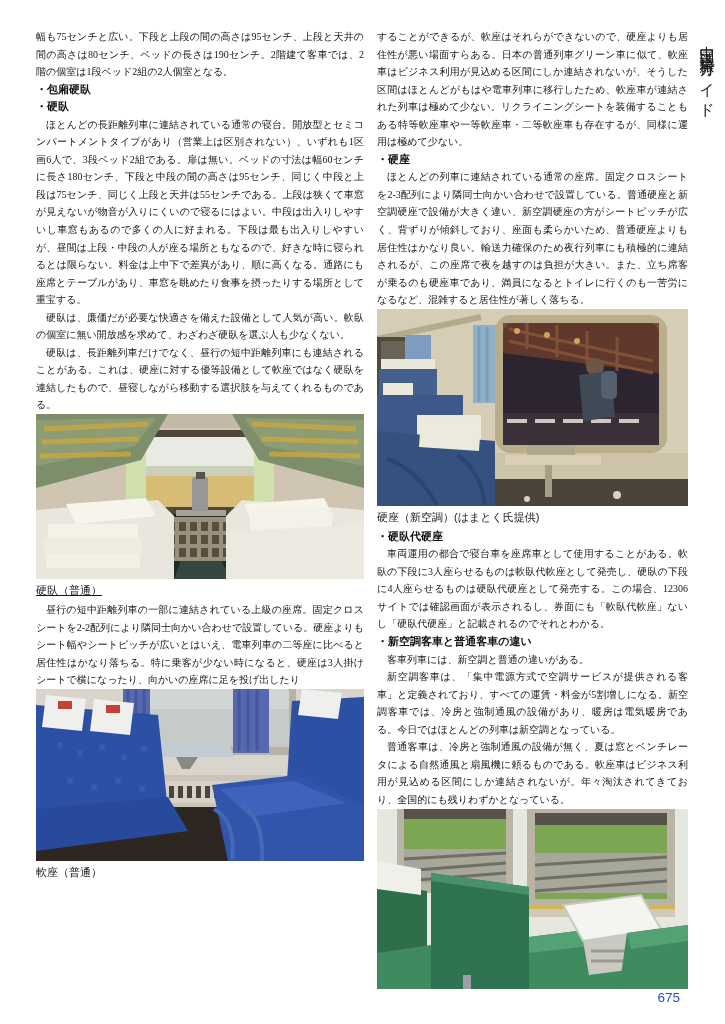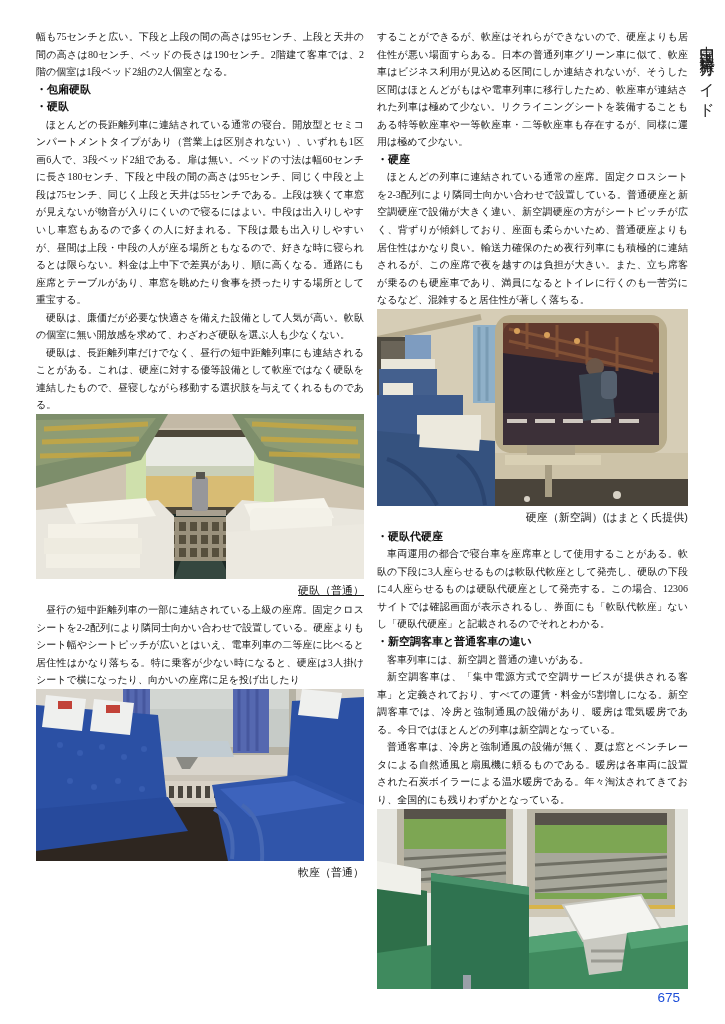--- a/index.html
+++ b/index.html
@@ -19,21 +19,21 @@
   }
   p.no-indent{text-indent:0;}
   h3.heading{
     margin:0;font-family:Liberation Serif, serif;
     font-size:11px;line-height:17.55px;font-weight:bold;color:#111;
   }
   figure.fig{margin:0 0 4px 0;}
   figure.fig svg{display:block;width:100%;height:auto;}
   .caption{
     font-family:"Liberation Sans","DejaVu Sans",sans-serif;
-    font-size:11px;line-height:14px;text-align:right;margin-top:4px;color:#1a1a1a;
+    font-size:11px;line-height:14px;text-align:left;margin-top:4px;color:#1a1a1a;
   }
   .fig1{margin-top:8px;text-decoration:underline;}
   .fig2{margin-top:20px;}
   .fig3{margin-top:6px;}
   .fig4{margin-top:5px;}
   .sidebar-title{
     position:absolute;top:34px;right:9px;
     writing-mode:vertical-rl;text-orientation:mixed;
     font-family:"Liberation Sans","DejaVu Sans",sans-serif;
     font-size:15px;letter-spacing:3px;color:#1c1c1c;
@@ -232,21 +232,21 @@
         <rect x="168" y="156" width="7" height="32" fill="#a89e84"></rect>
       </svg>
       <figcaption class="caption">硬座（新空調）(はまとく氏提供)</figcaption>
     </figure>
 
     <h3 class="heading">・硬臥代硬座</h3>
     <p class="body">車両運用の都合で寝台車を座席車として使用することがある。軟臥の下段に3人座らせるものは軟臥代軟座として発売し、硬臥の下段に4人座らせるものは硬臥代硬座として発売する。この場合、12306サイトでは確認画面が表示されるし、券面にも「軟臥代軟座」ないし「硬臥代硬座」と記載されるのでそれとわかる。</p>
     <h3 class="heading">・新空調客車と普通客車の違い</h3>
     <p class="body">客車列車には、新空調と普通の違いがある。</p>
     <p class="body">新空調客車は、「集中電源方式で空調サービスが提供される客車」と定義されており、すべての運賃・料金が5割増しになる。新空調客車では、冷房と強制通風の設備があり、暖房は電気暖房である。今日ではほとんどの列車は新空調となっている。</p>
-    <p class="body">普通客車は、冷房と強制通風の設備が無く、夏は窓とベンチレータによる自然通風と扇風機に頼るものである。暖房は各車両に設置された石炭ボイラーによる温水暖房である。年々淘汰されてきており、全国的にも残りわずかとなっている。</p>
+    <p class="body">普通客車は、冷房と強制通風の設備が無く、夏は窓とベンチレータによる自然通風と扇風機に頼るものである。軟座車はビジネス利用が見込める区間にしか連結されないが。年々淘汰されてきており、全国的にも残りわずかとなっている。</p>
 
     <figure class="fig fig4">
       <svg viewBox="0 0 311 180">
         <rect width="311" height="180" fill="#e7e7e1"></rect>
 
         <rect x="20" y="0" width="116" height="84" fill="#b9b4a4"></rect>
         <rect x="27" y="0" width="102" height="74" fill="#7da653"></rect>
         <rect x="27" y="40" width="102" height="34" fill="#a7a79b"></rect>
         <path d="M27,50 L129,44 M27,62 L129,54 M27,72 L129,64" stroke="#6f6f64" stroke-width="3"></path>
         <rect x="27" y="0" width="102" height="10" fill="#57524a"></rect>

